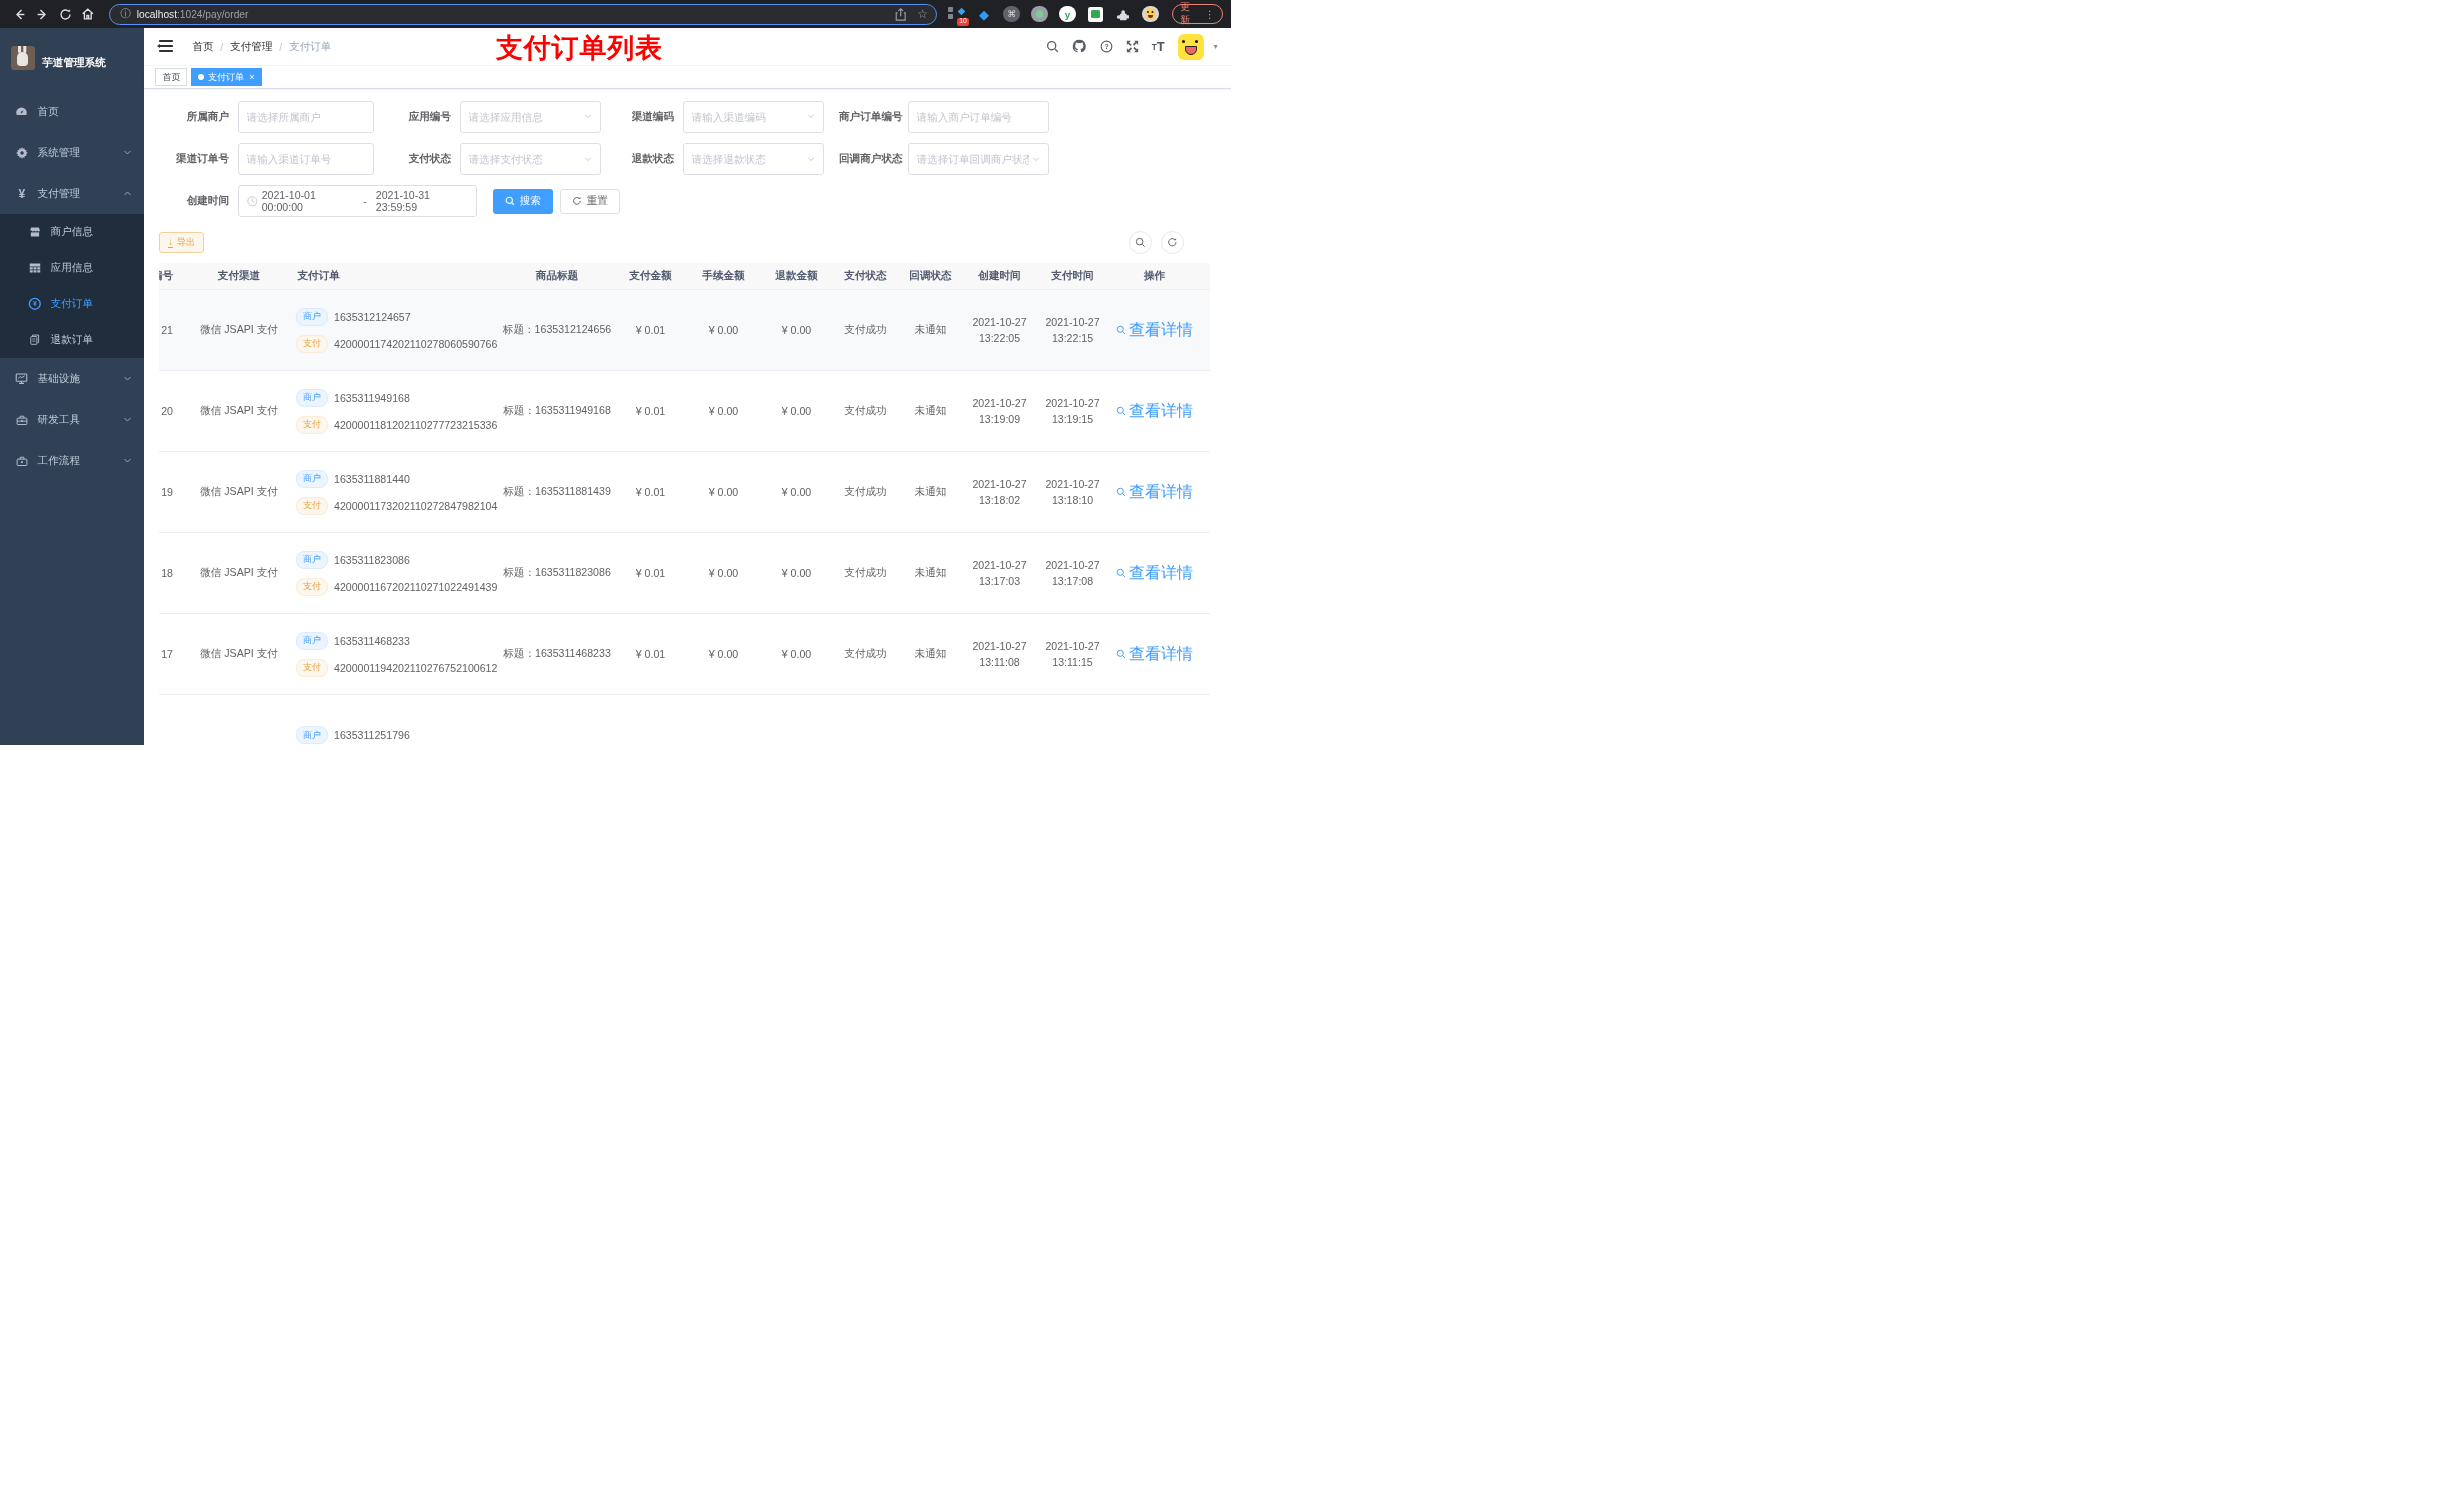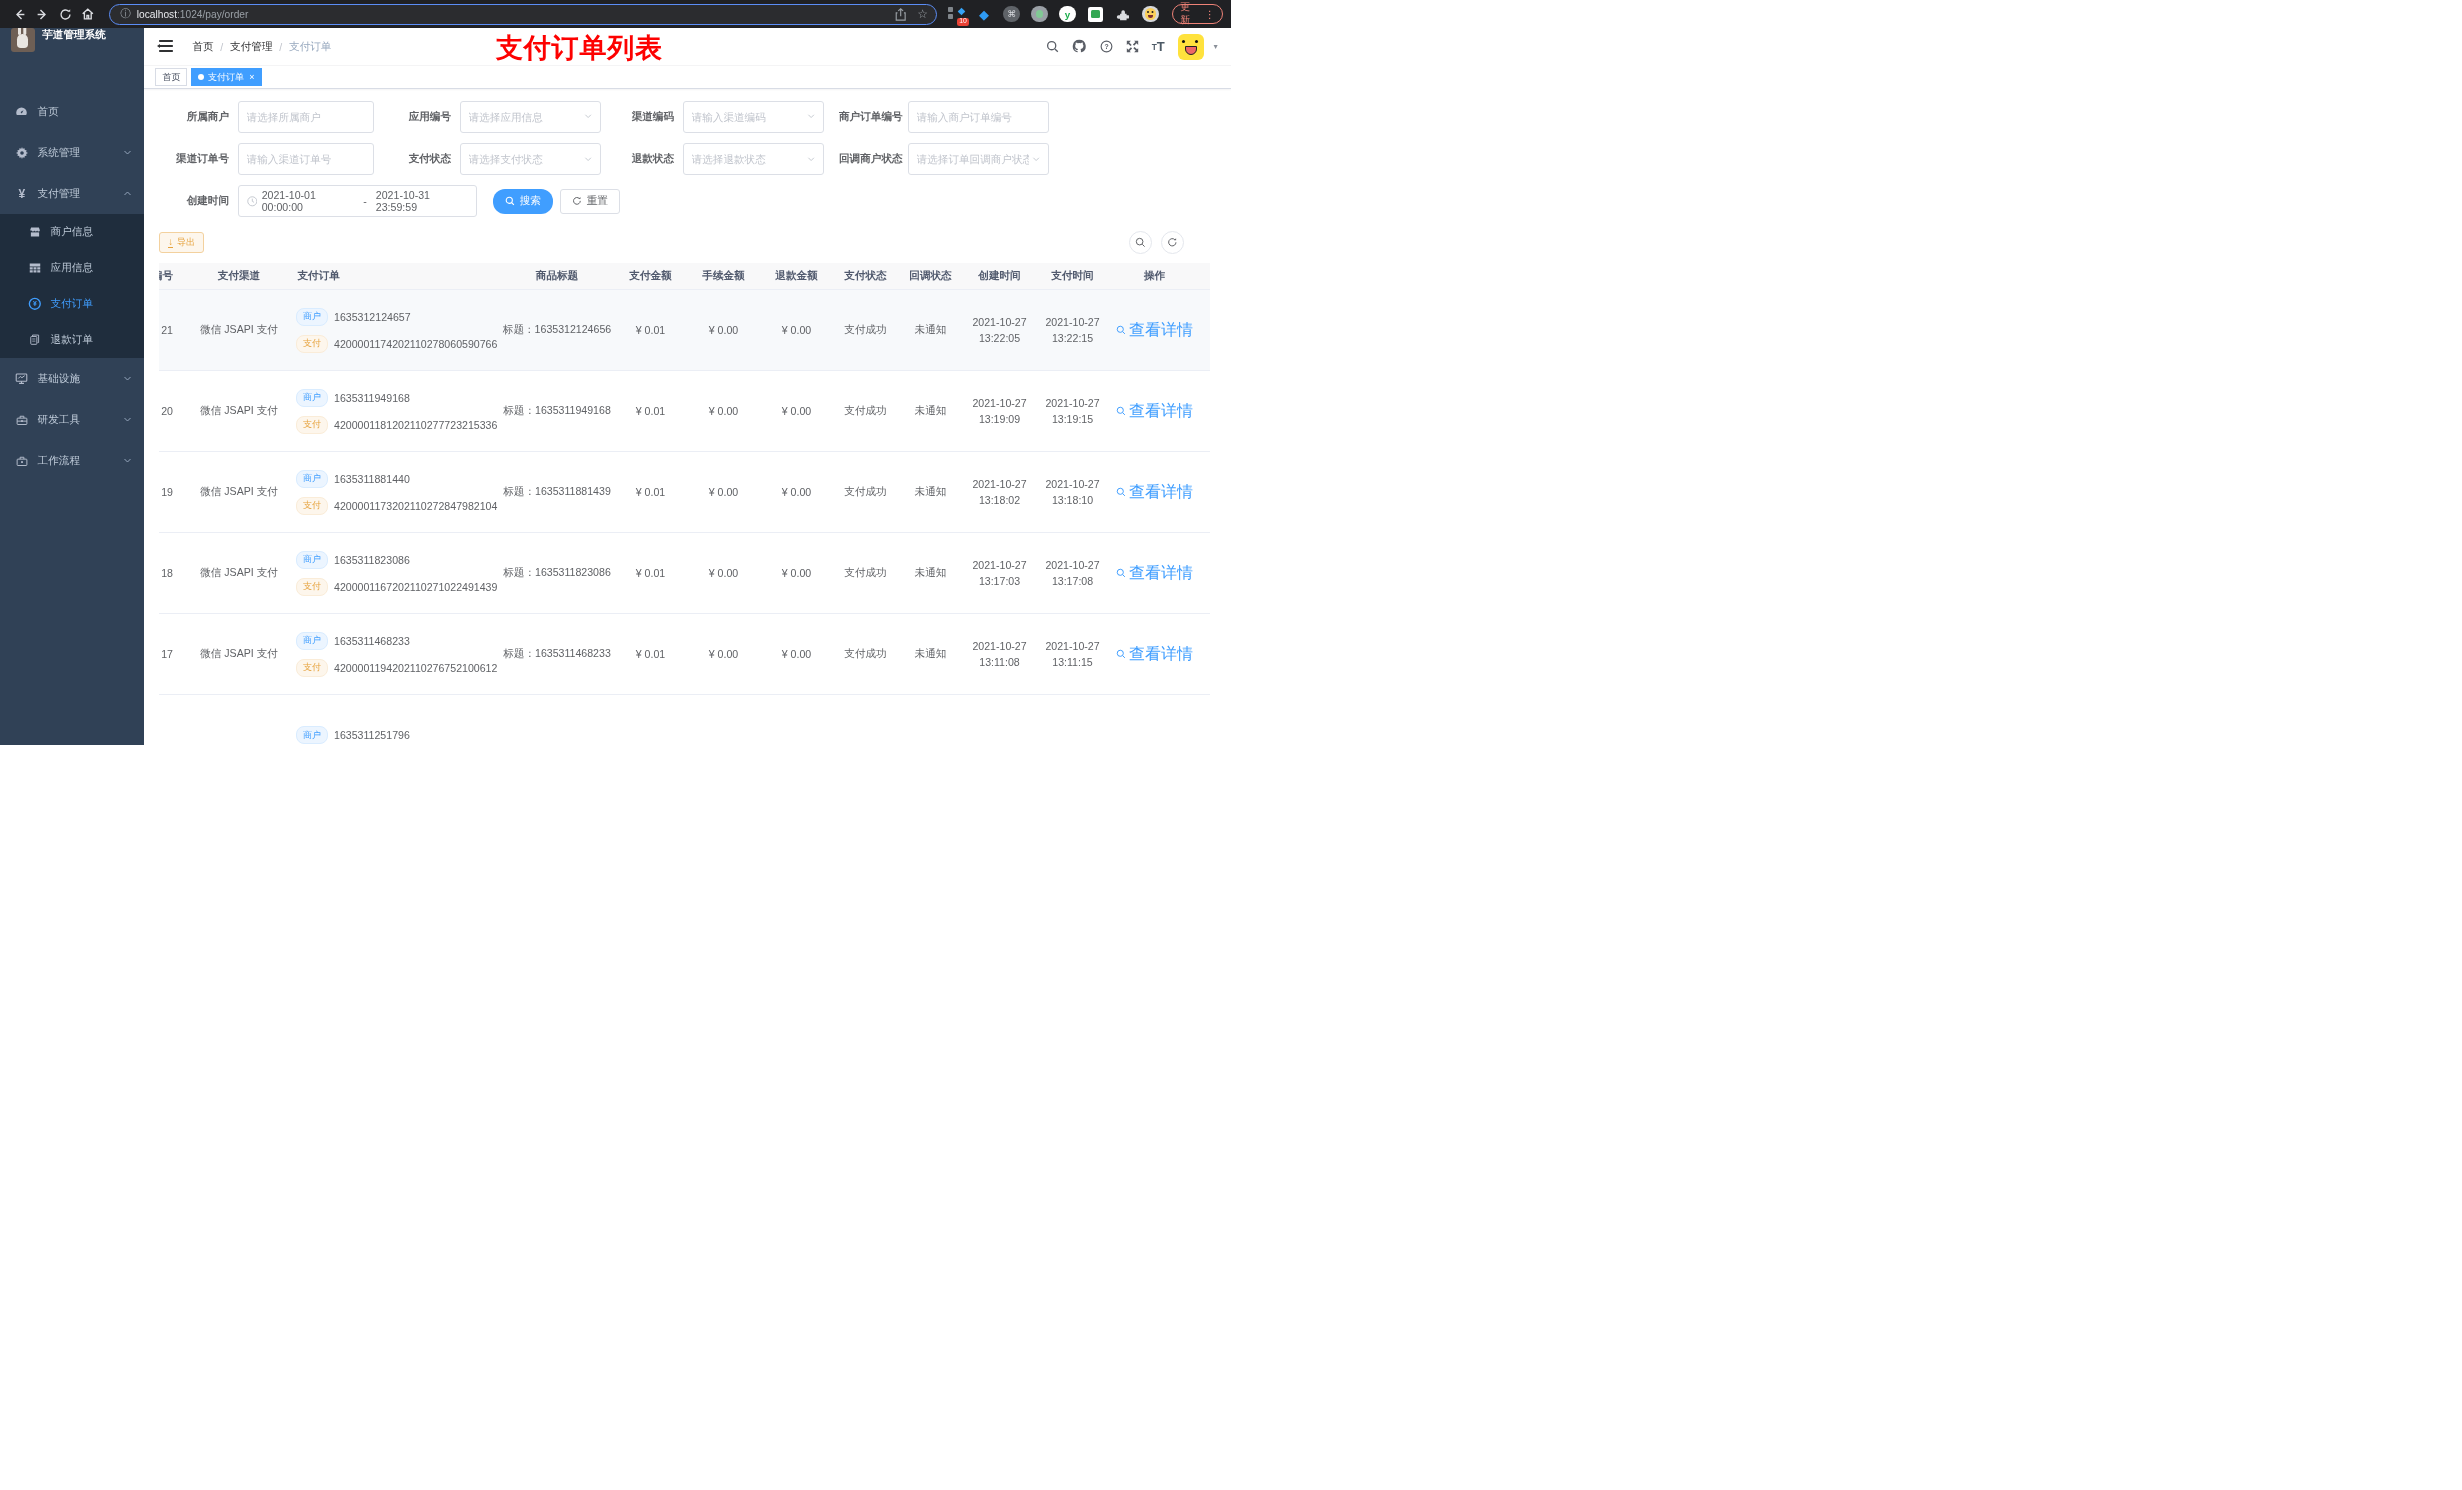--- a/index.html
+++ b/index.html
@@ -33,21 +33,21 @@
   .emoji-face { width:16.7px; height:16.7px; border-radius:50%; background:#d5d7da; display:flex; align-items:center; justify-content:center; }
   .emoji-face i { width:11.4px; height:11.4px; background:#fcd05a; border-radius:50%; position:relative; display:block; }
   .emoji-face i:before { content:""; position:absolute; top:3px; left:2.3px; width:1.9px; height:1.9px; background:#222; border-radius:50%; box-shadow:4.5px 0 0 #222; }
   .emoji-face i:after { content:""; position:absolute; bottom:1.5px; left:3.4px; width:4.5px; height:3px; background:#7c2d34; border-radius:0 0 4.5px 4.5px; }
   .update-pill { margin-left:12px; border:1.1px solid #ee8277; color:#ee8277; border-radius:11.4px; height:19.7px; padding:0 7.6px; display:flex; align-items:center; gap:6px; font-size:9.8px; cursor:pointer; }
   .vdots { font-size:10.6px; letter-spacing:0; }
 
   
   .app { display:flex; height:717px; }
   .sidebar { width:144px; flex:0 0 144px; background:#304156; color:#bfcbd9; overflow:hidden; }
-  .logo-row { height:42px; display:flex; align-items:flex-start; padding-left:10.6px; gap:7.6px; }
+  .logo-row { height:42px; display:flex; align-items:flex-end; padding-left:10.6px; gap:7.6px; }
   .logo-img { width:24px; height:24px; border-radius:3px; background:#6e5f55; position:relative; overflow:hidden; }
   .logo-img:before { content:""; position:absolute; left:6.8px; top:6px; width:10.6px; height:13.6px; background:#e9e6e2; border-radius:5.3px 5.3px 3.8px 3.8px; }
   .logo-img:after { content:""; position:absolute; left:7.6px; top:-1.5px; width:3px; height:8.3px; background:#e9e6e2; border-radius:2.3px; box-shadow:5.3px 0 0 #e9e6e2; }
   .logo-title { color:#fff; font-weight:700; font-size:10.6px; }
   .menu { padding-top:21px; }
   .m-item { height:41px; display:flex; align-items:center; padding:0 12px 0 15px; font-size:10.6px; cursor:pointer; }
   .m-item .ic { width:13.6px; display:flex; justify-content:center; color:#b4bccc; }
   .m-item .lbl { margin-left:9px; flex:1; }
   .m-item .chev { color:#97a8be; }
   .submenu { background:#1f2d3d; }
@@ -91,21 +91,21 @@
   .lw1 { width:79px; } .lw2 { width:71px; } .lw3 { width:67px; } .lw4 { width:69px; }
   .fieldbox { height:32px; border:0.8px solid #dcdfe6; border-radius:3px; background:#fff; display:flex; align-items:center; padding:0 7.6px; }
   .fieldbox input { border:none; outline:none; flex:1; min-width:0; font-size:10.6px; color:#606266; font-family:inherit; background:transparent; }
   .fieldbox input::placeholder { color:#c0c4cc; }
   .w180 { width:136px; } .w186 { width:141px; }
   .chev-d { color:#c0c4cc; margin-left:3px; }
   .datebox { width:239px; color:#606266; gap:4.5px; font-size:10.6px; }
   .datebox .sep { color:#606266; padding:0 4.5px; }
   .clock { color:#c0c4cc; }
   .btn { height:25px; border-radius:3px; display:flex; align-items:center; gap:4.5px; padding:0 11.4px; font-size:10.6px; cursor:pointer; border:0.8px solid transparent; white-space:nowrap; }
-  .btn-search { background:#409eff; color:#fff; margin-left:16px;border-radius:12px; }
+  .btn-search { background:#409eff; color:#fff; margin-left:16px; }
   .btn-reset { background:#fff; border-color:#dcdfe6; color:#606266; margin-left:6.8px; }
 
   
   .table-toolbar { display:flex; align-items:center; height:23px; margin-bottom:9px; }
   .btn-export { height:21px; padding:0 8.3px; border-radius:3px; background:#fdf6ec; border:0.8px solid #f3d19e; color:#e6a23c; display:flex; align-items:center; gap:3.8px; font-size:9px; cursor:pointer; }
   .dl-ic { font-size:9.8px; line-height:1; border-bottom:1.1px solid #e6a23c; padding-bottom:0px; }
   .circle-btn { width:23px; height:23px; border-radius:50%; border:0.8px solid #e4e7ed; background:#fff; display:flex; align-items:center; justify-content:center; color:#606266; cursor:pointer; }
   .circle-btn.first { margin-left:auto; }
   .circle-btn + .circle-btn { margin-left:9px; }
   .table-toolbar { padding-right:32px; }

